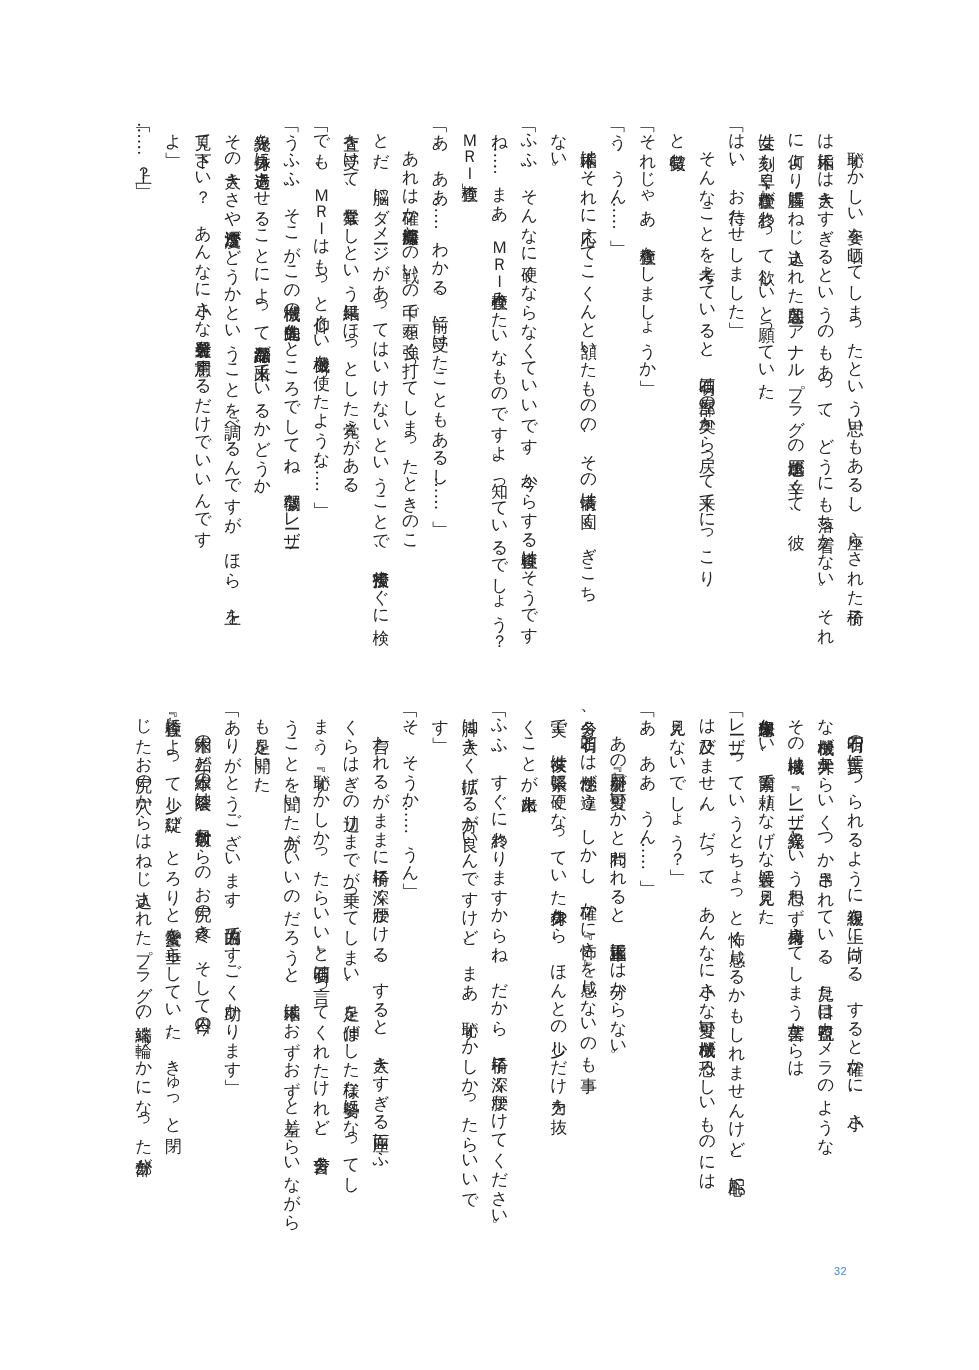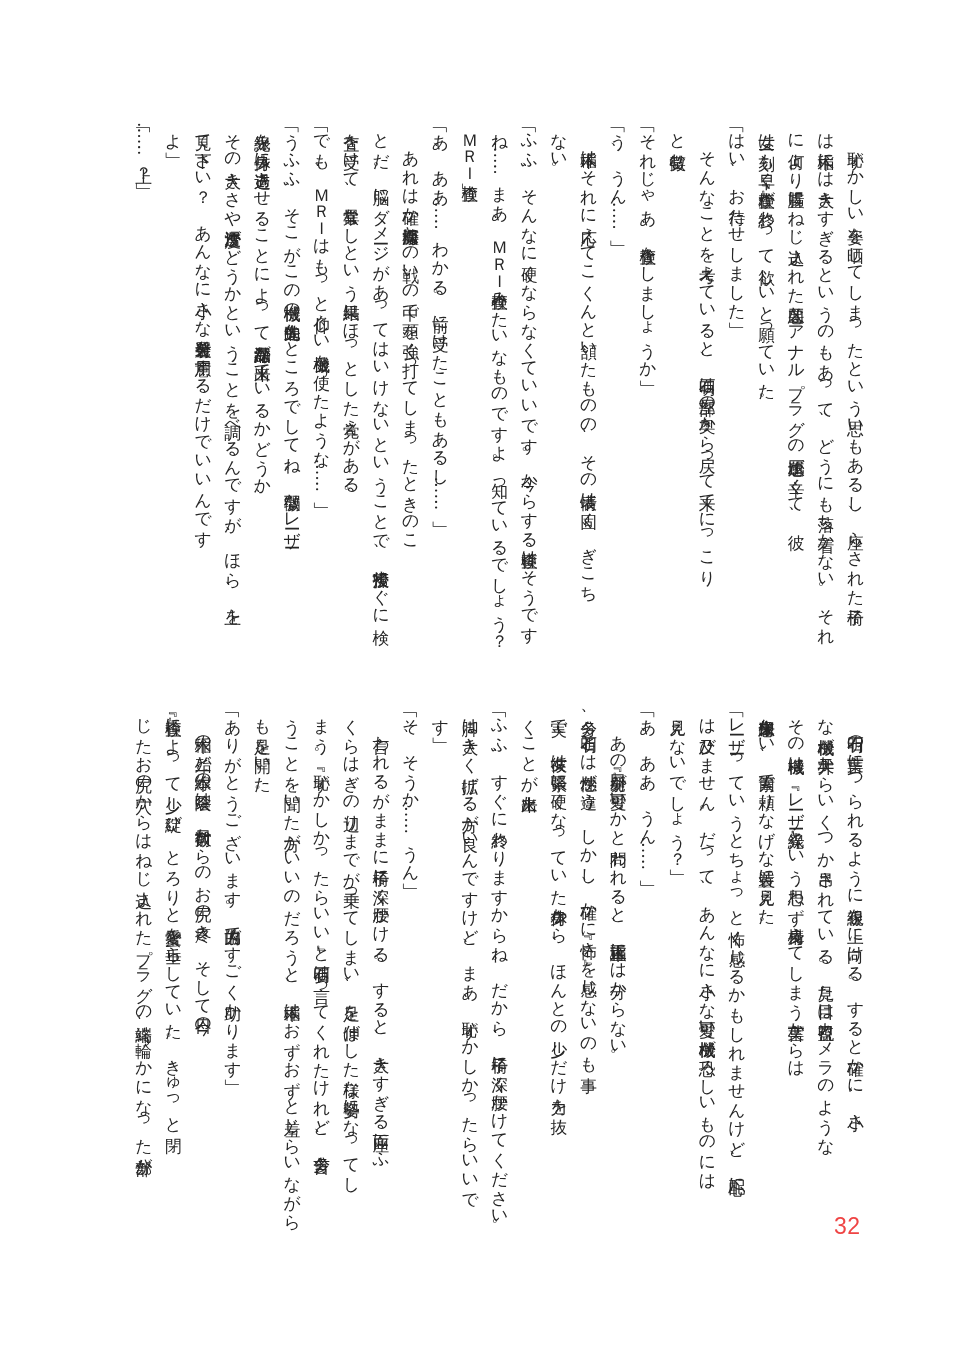--- a/index.html
+++ b/index.html
@@ -38,24 +38,24 @@
       width: 29.67px;
       line-height: 29.67px;
       font-size: 16.8px;
       white-space: nowrap;
       overflow: visible;
       letter-spacing: 0;
     }
     .page-number {
       position: absolute;
       left: 834px;
-      top: 1213px;
+      top: 1265px;
       font-family: "Liberation Sans", "DejaVu Sans", sans-serif;
-      font-size: 23px;
-      color: #ef4444;
+      font-size: 11px;
+      color: #3b82f6;
       letter-spacing: 0.5px;
     }
   </style>
 </head>
 <body>
 
 <div class="page">
 
   <div class="text-block upper">
     <div class="col">　恥ずかしい姿を晒してしまったという思いもあるし、座らされた椅子</div>

